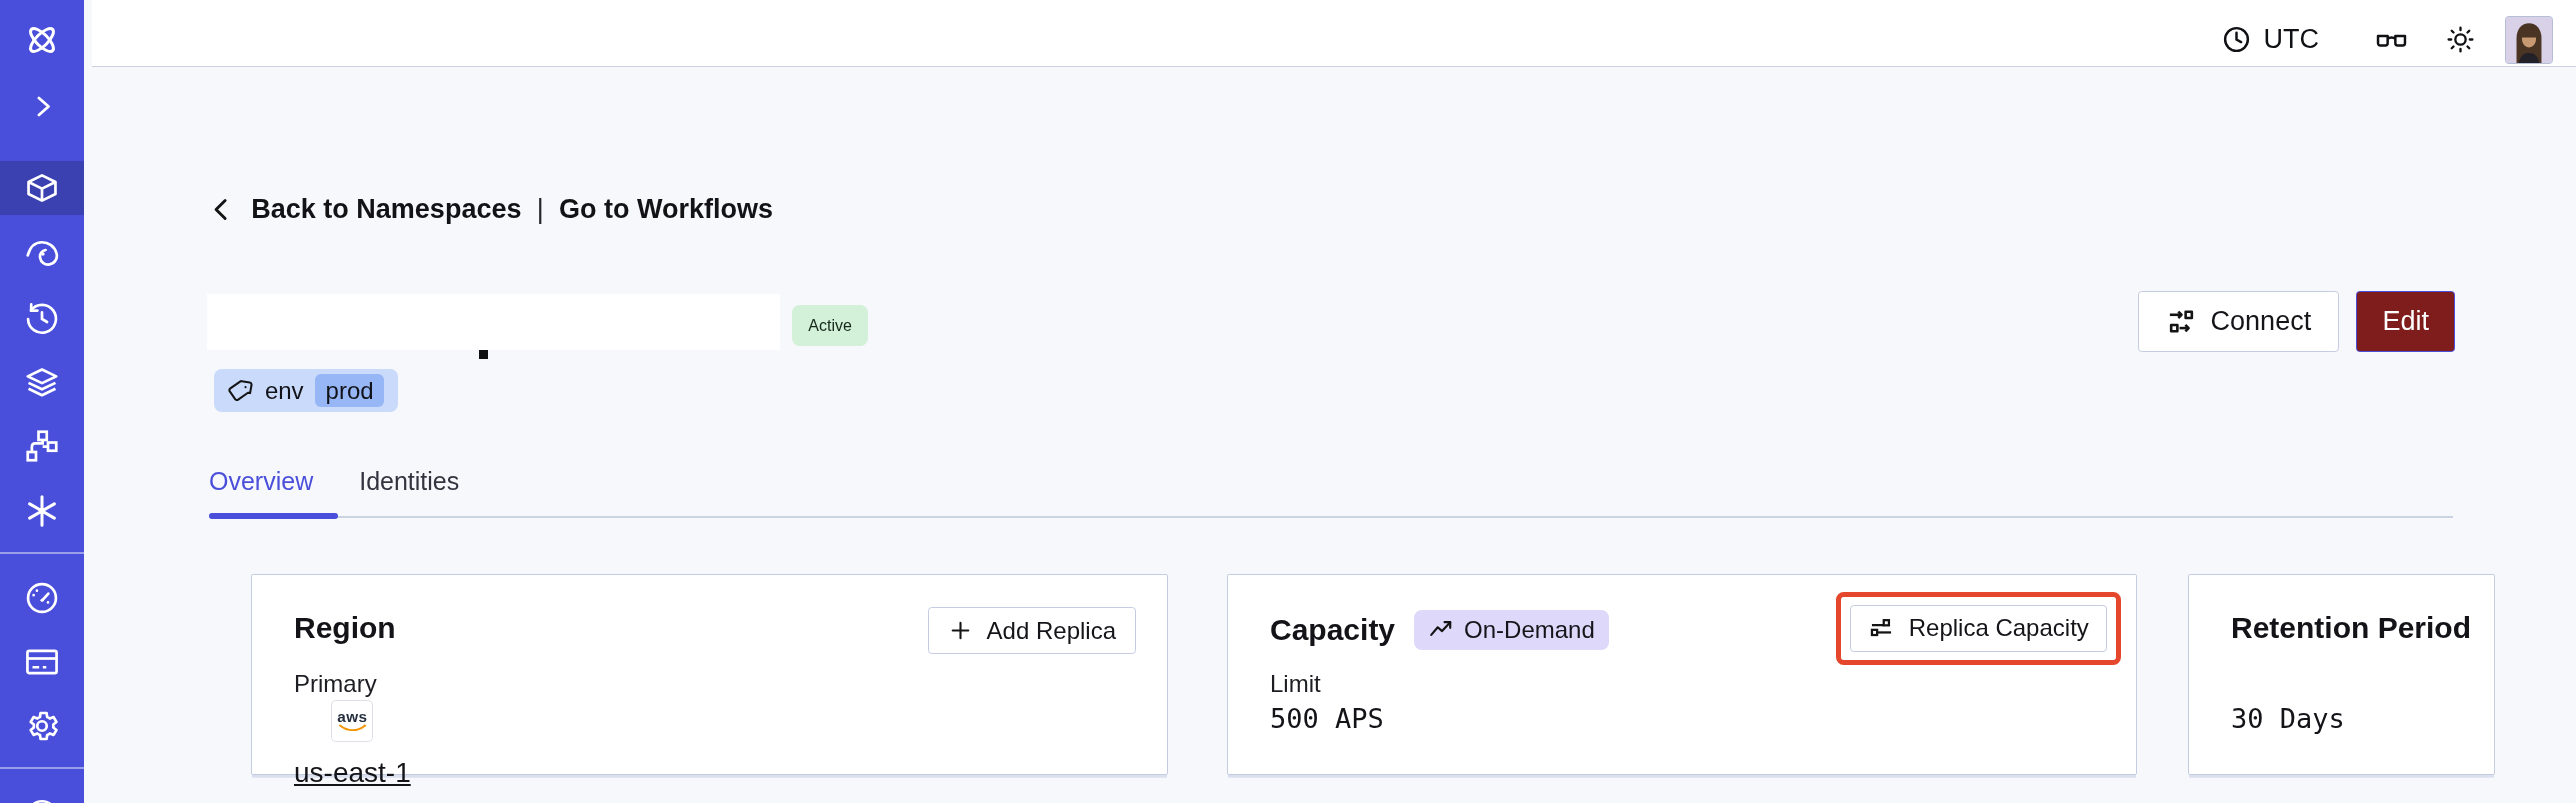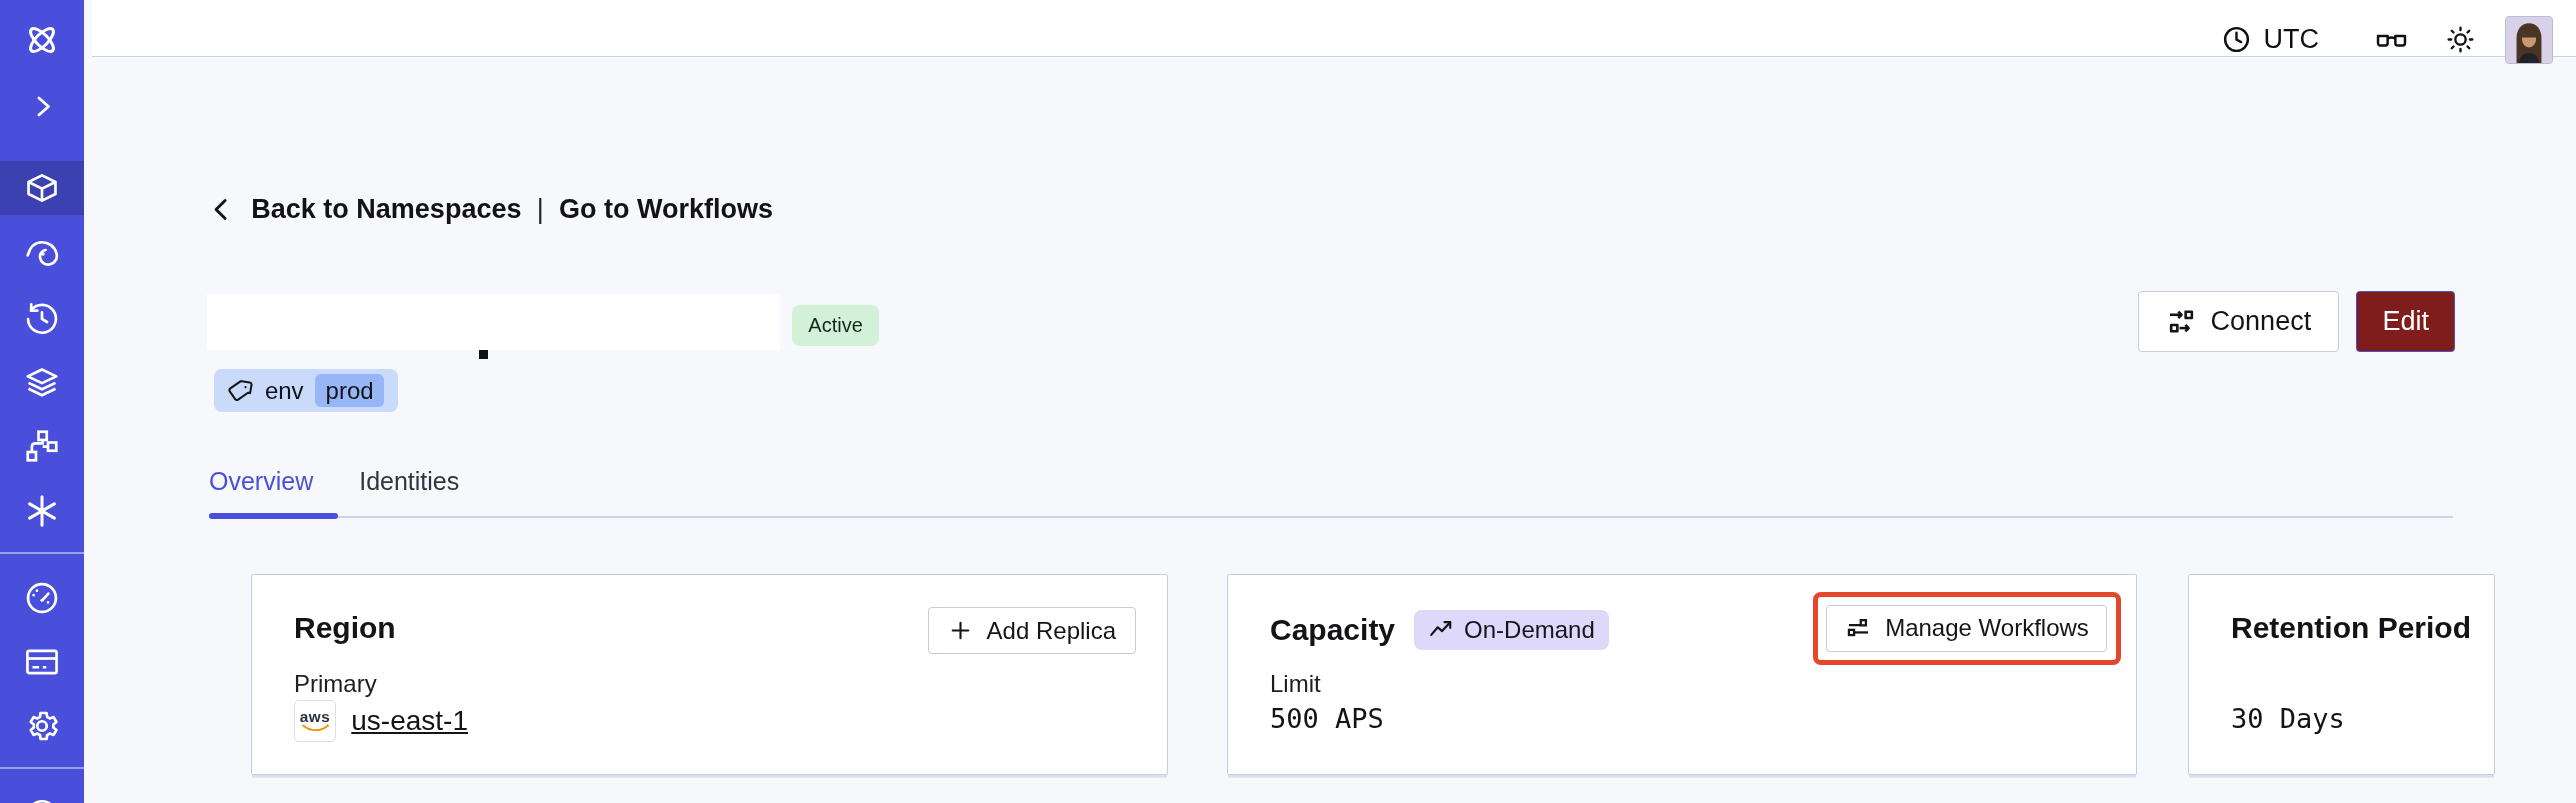--- a/index.html
+++ b/index.html
@@ -6,38 +6,38 @@
   body { font-family:"Liberation Sans", sans-serif; background:#ffffff; }
   .screen { position:relative; width:2576px; height:804px; background:#f7f8fb; overflow:hidden; color:#15161a; }
 
   
   .sidebar { position:absolute; left:0; top:0; width:84px; height:804px; background:#4a4fdb; z-index:5; overflow:hidden; }
   .side-item { position:absolute; left:0; width:84px; height:54px; display:flex; align-items:center; justify-content:center; cursor:pointer; }
   .side-item.active-bg { background:#3c41b2; }
   .side-divider { position:absolute; left:0; width:84px; height:1.9px; background:rgba(255,255,255,0.45); }
 
   
-  .topbar { position:absolute; left:92px; top:0; right:0; height:57px; background:#ffffff; border-bottom:1.9px solid #c9d1df; z-index:4; }
+  .topbar { position:absolute; left:92px; top:0; right:0; height:67px; background:#ffffff; border-bottom:1.9px solid #c9d1df; z-index:4; }
   .topbar-right { position:absolute; right:23px; top:0; height:79px; display:flex; align-items:center; }
   .tz { display:flex; align-items:center; gap:11.5px; font-size:27px; font-weight:500; color:#101114; cursor:pointer; }
   .top-icon-btn { display:flex; align-items:center; justify-content:center; width:48px; height:48px; cursor:pointer; }
   .gap50 { width:48px; } .gap22 { width:21px; }
   .avatar { width:48px; height:48px; border:1.9px solid #b7bfd6; border-radius:3.8px; overflow:hidden; cursor:pointer; background:#d9d1e8; }
 
   
   .main { position:absolute; left:84px; top:81px; right:0; bottom:0; }
 
   .breadcrumb { position:absolute; left:123px; top:113px; display:flex; align-items:center; gap:15.3px; font-size:27px; font-weight:600; color:#131316; }
   .breadcrumb .crumb { cursor:pointer; }
   .crumb-sep { font-weight:400; color:#24252b; }
 
   .title-redact { position:absolute; left:123px; top:213px; width:573px; height:56px; background:#ffffff; }
   .title-dot { position:absolute; left:395px; top:269px; width:8.6px; height:8.6px; background:#111; }
 
-  .status-badge { position:absolute; left:708px; top:224px; height:41px; display:inline-flex; align-items:center; padding:0 16.3px; background:#d3f1d8; border-radius:7.7px; font-size:20px; color:#16281c; }
+  .status-badge { position:absolute; left:708px; top:224px; height:41px; display:inline-flex; align-items:center; padding:0 16.3px; background:#d3f1d8; border-radius:7.7px; font-size:16px; color:#16281c; }
 
   .actions { position:absolute; top:210px; right:121px; display:flex; gap:17.3px; }
   .btn { display:inline-flex; align-items:center; justify-content:center; gap:13.4px; border-radius:3.8px; font-size:27px; cursor:pointer; }
   .btn-secondary { background:#fff; border:1.9px solid #c3cce0; color:#141419; }
   .btn-primary { background:#7f1d1d; color:#fff; border:1.9px solid #4a4fdb; }
   .btn-connect { height:61px; padding:0 27px; }
   .btn-edit { height:61px; padding:0 25px; }
 
   .tag-pill { position:absolute; left:130px; top:288px; height:43px; display:inline-flex; align-items:center; gap:11.5px; padding:0 13.4px; background:#c9dafb; border-radius:7.7px; font-size:24px; color:#121319; cursor:default; }
   .tag-chip { background:#96b6f6; border-radius:5.8px; padding:2.9px 10.5px; }
@@ -53,21 +53,21 @@
   .card { position:absolute; top:493px; height:201px; background:#ffffff; border:1.9px solid #c3cce0; border-radius:1.9px; box-shadow:0 3.8px 0 -1px #dbe0ef;margin-left:43px; }
   .card-region { left:124px; width:917px; }
   .card-capacity { left:1100px; width:910px; }
   .card-retention { left:2061px; width:307px; }
   .card-title { position:absolute; left:42px; top:36px; font-size:30px; font-weight:600; color:#131318; }
   .card-title-row { position:absolute; left:42px; top:35px; display:flex; align-items:center; gap:19px; }
   .card-title-row .t { font-size:30px; font-weight:600; color:#131318; }
   .plan-badge { display:inline-flex; align-items:center; gap:9.6px; height:40px; padding:0 14.4px; background:#ded8fa; border-radius:7.7px; font-size:24px; color:#15151a; }
   .card-label { position:absolute; left:42px; top:95px; font-size:24px; color:#1d1e24; }
   .mono-value { font-family:"DejaVu Sans Mono", monospace; font-size:27px; color:#131318; }
-  .region-value-row { position:absolute; left:42px; top:125px; display:flex; align-items:center; gap:15.3px; }
+  .region-value-row { position:absolute; left:42px; top:125px; display:flex; align-items:center; gap:15.3px;flex-direction:column; }
   .aws-badge { width:42px; height:42px; background:#fff; border:1.9px solid #dcdfe6; border-radius:4.8px; display:flex; flex-direction:column; align-items:center; justify-content:center; line-height:1; }
   .aws-text { font-size:15.3px; font-weight:700; color:#252f3e; letter-spacing:0.5px; }
   .region-name { font-size:28px; color:#131318;text-decoration:underline; }
   .btn-add-replica { position:absolute; right:31px; top:32px; height:47px; padding:0 19px; font-size:24px; border-radius:3.8px; }
   .manage-annotation { position:absolute; right:15.3px; top:17.3px; border:5.8px solid #e5472d; border-radius:7.7px; padding:7.7px 8.6px; }
   .btn-manage { height:47px; padding:0 17.3px; font-size:24px; border-radius:3.8px; }
   .retention-value { position:absolute; left:42px; top:128px; }
   .capacity-value { position:absolute; left:42px; top:128px; }
 </style>
 </head>
@@ -308,21 +308,21 @@
       <div class="manage-annotation">
         <button class="btn btn-secondary btn-manage">
           <svg viewBox="0 0 24 24" width="27" height="27">
               <g fill="none" stroke="#141414" stroke-width="2">
                 <path d="M3.5 9h10.5"></path>
                 <rect x="14" y="4.6" width="4.6" height="4.6"></rect>
                 <rect x="3.5" y="13.2" width="4.6" height="4.6"></rect>
                 <path d="M8.1 15.5h12.4"></path>
               </g>
             </svg>
-          <span>Manage Workflows</span>
+          <span>Replica Capacity</span>
         </button>
       </div>
       <div class="card-label">Limit</div>
       <div class="capacity-value mono-value">500 APS</div>
     </section>
 
     <section class="card card-retention">
       <h2 class="card-title">Retention Period</h2>
       <div class="retention-value mono-value">30 Days</div>
     </section>

